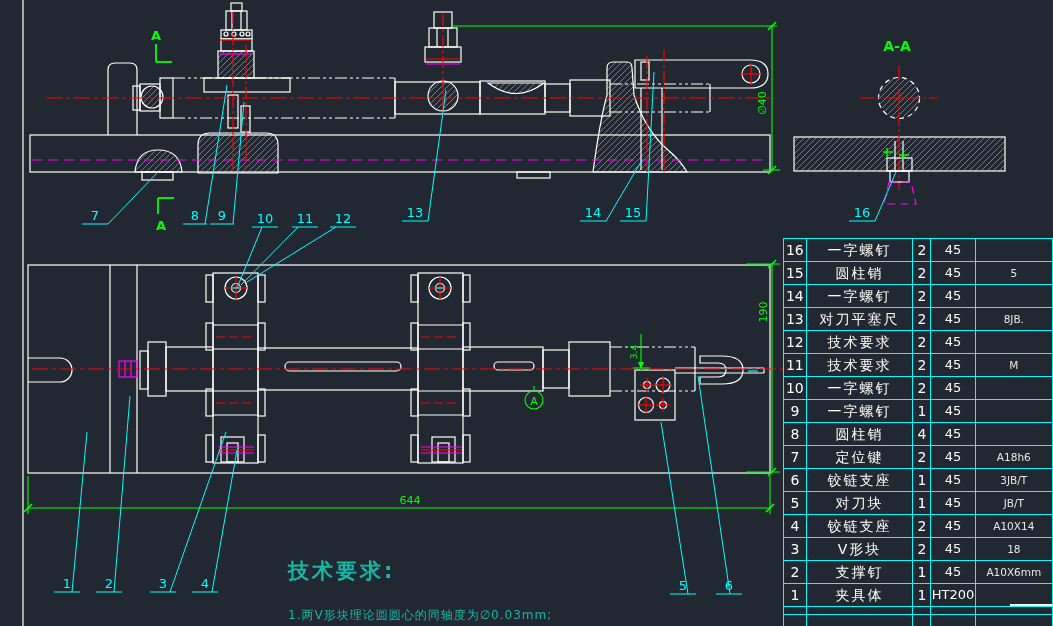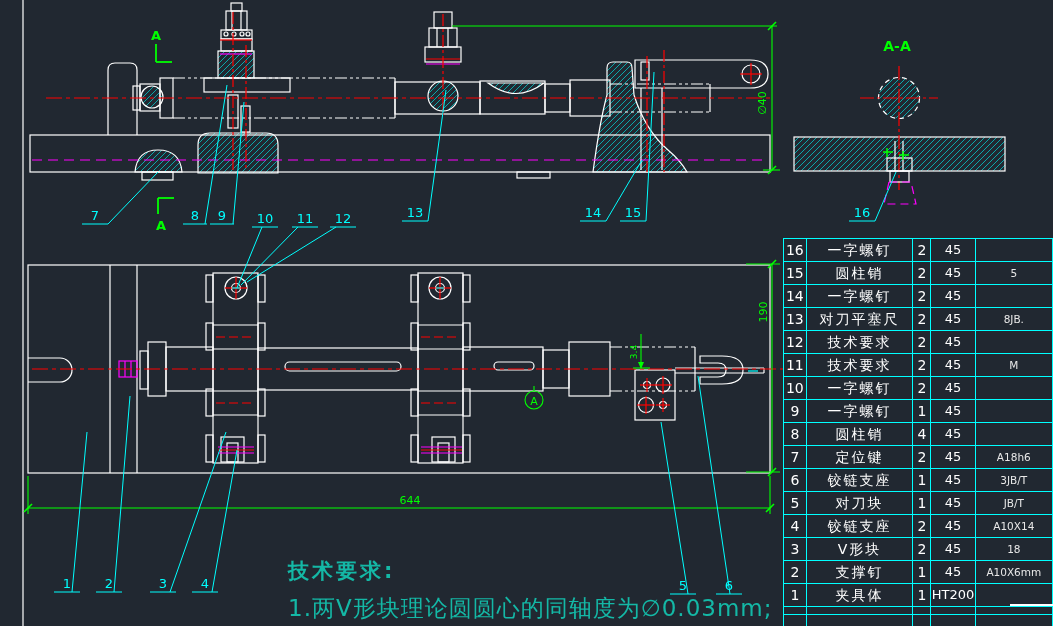--- a/index.html
+++ b/index.html
@@ -15,21 +15,21 @@
   #bom td.nm{width:134px;letter-spacing:2px;}
   #bom td.qt{width:26px;}
   #bom td.mt{width:44px;font-size:13px;}
   #bom td.nt{width:100px;font-size:10.5px;color:#e8e8e8;letter-spacing:0;}
   #bom tr.filler td{height:7px;line-height:7px;}
   #bom tr.filler2 td{height:14px;line-height:14px;}
   .white-seg{position:absolute;left:1010px;top:604px;width:50px;height:2px;background:#fff;}
   
   #tech{position:absolute;left:288px;top:557px;color:#14b8a6;}
   #tech .t-title{font-size:21px;font-weight:bold;letter-spacing:3px;}
-  #tech .t-line1{font-size:23px;margin-top:8px;letter-spacing:1px;}
+  #tech .t-line1{font-size:12px;margin-top:22px;letter-spacing:1px;}
   #tech .t-line2{font-size:18px;margin-top:3px;height:5px;overflow:hidden;letter-spacing:1px;}
   text{font-family:"DejaVu Sans",sans-serif;}
 </style>
 </head>
 <body>
 
 <div id="stage">
 
 <svg width="1053" height="626" viewBox="0 0 1053 626">
   <defs>

